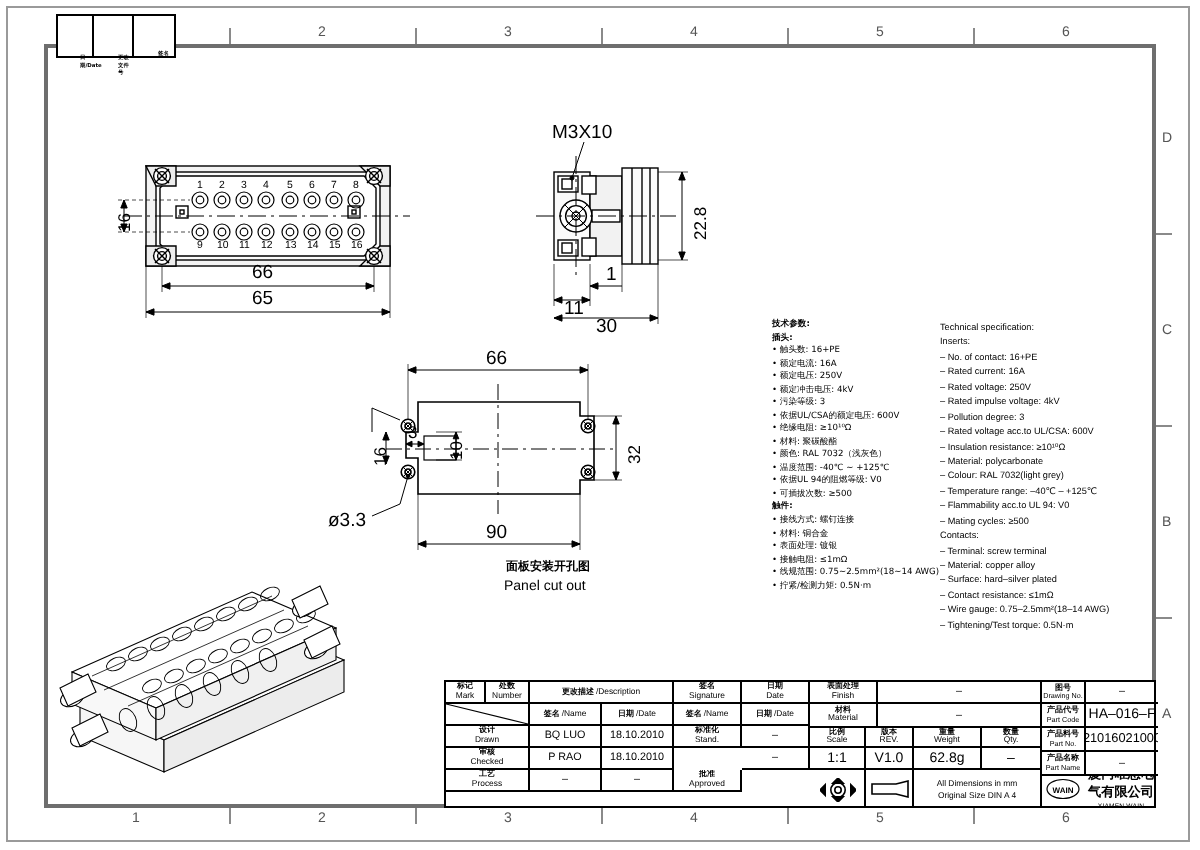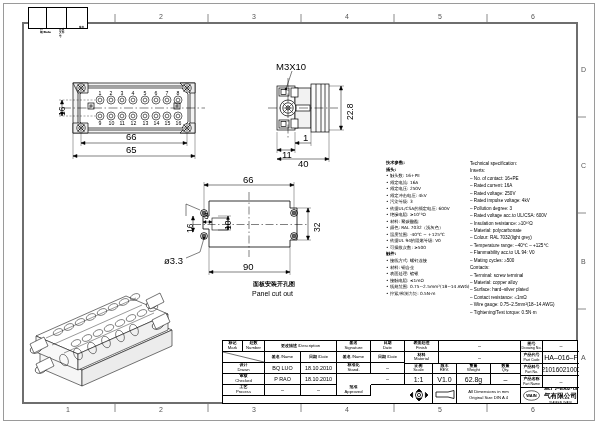--- a/index.html
+++ b/index.html
@@ -303,21 +303,21 @@
       <line x1="329" y1="132" x2="329" y2="162" stroke-width="0.35"></line>
       <path d="M277 159 l4 -1.6 v3.2 Z" fill="#000"></path>
       <path d="M329 159 l-4 -1.6 v3.2 Z" fill="#000"></path>
     </g>
   </svg>
 
   <div class="t dim9" style="left:276px;top:62px;">M3X10</div>
   <div class="t dim rot90" style="left:346px;top:120px;">22.8</div>
   <div class="t dim9" style="left:282px;top:150px;">11</div>
   <div class="t dim9" style="left:303px;top:133px;">1</div>
-  <div class="t dim9" style="left:298px;top:159px;">40</div>
+  <div class="t dim9" style="left:298px;top:159px;">30</div>
 
   <svg class="layer">
     <g fill="none" stroke="#000" stroke-width="0.8">
 
       <path d="M209 201
                L209 216  L203 216 L203 229 L209 229 L209 247
                L290 247  L290 240 L297 240 L297 208 L290 208 L290 201 Z" fill="#fff"></path>
 
       <circle cx="204" cy="213" r="3.4"></circle>
         <circle cx="204" cy="213" r="1.5"></circle>

